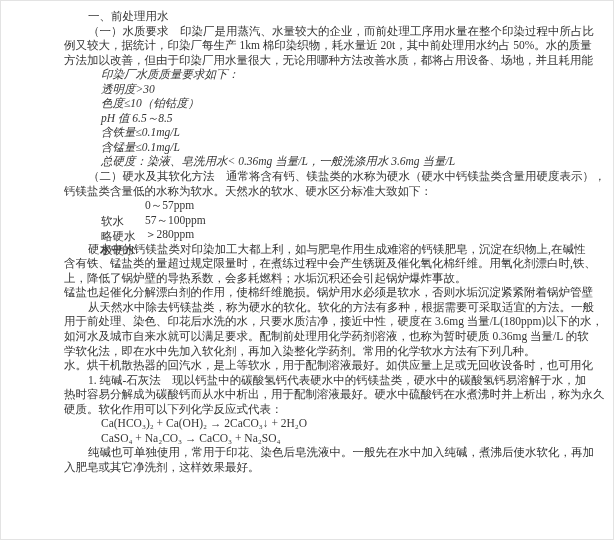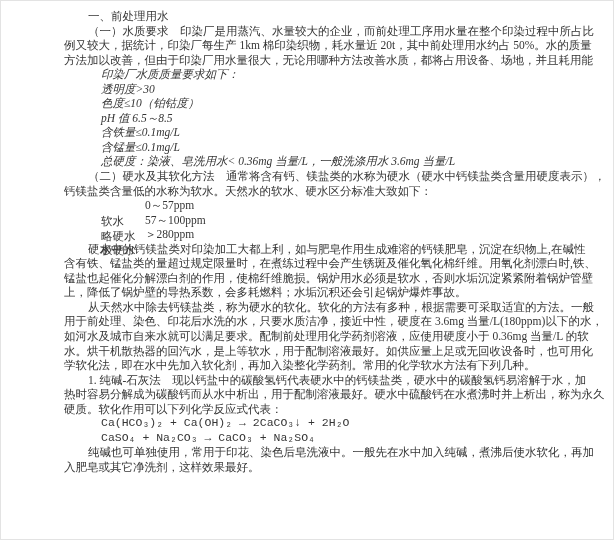--- a/index.html
+++ b/index.html
@@ -12,21 +12,21 @@
     border:1px solid #e3e3e3;
     overflow:hidden;
     font-family:"Liberation Serif","DejaVu Serif",serif;
     font-size:11.5px;
     line-height:14.55px;
     color:#353535;
   }
   .ln{white-space:nowrap;height:14.55px;overflow:visible;}
   .ind{padding-left:24px;}
   .spec{padding-left:37px;font-style:italic;}
-  .formula{padding-left:37px;font-family:Liberation Mono, monospace;}
+  .formula{padding-left:37px;font-family:Liberation Serif, serif;}
   .hrow{padding-left:37px;display:flex;}
   .hrow .hl{display:inline-block;width:44px;margin-top:16px;}
 </style>
 </head>
 <body>
 
 <div class="page">
 
   <div class="ln ind">一、前处理用水</div>
 
@@ -54,28 +54,28 @@
     <span class="hl">略硬水</span>
     <span class="hv">57～100ppm</span>
   </div>
   <div class="ln hrow">
     <span class="hl">极硬水</span>
     <span class="hv">＞280ppm</span>
   </div>
 
   <div class="ln ind">硬水中的钙镁盐类对印染加工大都上利，如与肥皂作用生成难溶的钙镁肥皂，沉淀在织物上,在碱性</div>
   <div class="ln">含有铁、锰盐类的量超过规定限量时，在煮练过程中会产生锈斑及催化氧化棉纤维。用氧化剂漂白时,铁、</div>
+  <div class="ln">上，降低了锅炉壁的导热系数，会多耗燃料；水垢沉积还会引起锅炉爆炸事故。</div>
   <div class="ln">锰盐也起催化分解漂白剂的作用，使棉纤维脆损。锅炉用水必须是软水，否则水垢沉淀紧紧附着锅炉管壁</div>
-  <div class="ln">上，降低了锅炉壁的导热系数，会多耗燃料；水垢沉积还会引起锅炉爆炸事故。</div>
 
   <div class="ln ind">从天然水中除去钙镁盐类，称为硬水的软化。软化的方法有多种，根据需要可采取适宜的方法。一般</div>
   <div class="ln">用于前处理、染色、印花后水洗的水，只要水质洁净，接近中性，硬度在 3.6mg 当量/L(180ppm)以下的水，</div>
-  <div class="ln">如河水及城市自来水就可以满足要求。配制前处理用化学药剂溶液，应使用硬度小于 0.36mg 当量/L 的软</div>
+  <div class="ln">如河水及城市自来水就可以满足要求。配制前处理用化学药剂溶液，也称为暂时硬质 0.36mg 当量/L 的软</div>
+  <div class="ln">学软化法，即在水中先加入软化剂，再加入染整化学药剂。常用的化学软水方法有下列几种。</div>
   <div class="ln">水。烘干机散热器的回汽水，是上等软水，用于配制溶液最好。如供应量上足或无回收设备时，也可用化</div>
-  <div class="ln">学软化法，即在水中先加入软化剂，再加入染整化学药剂。常用的化学软水方法有下列几种。</div>
 
   <div class="ln ind">1. 纯碱-石灰法　现以钙盐中的碳酸氢钙代表硬水中的钙镁盐类，硬水中的碳酸氢钙易溶解于水，加</div>
   <div class="ln">热时容易分解成为碳酸钙而从水中析出，用于配制溶液最好。硬水中硫酸钙在水煮沸时并上析出，称为永久</div>
   <div class="ln">硬质。软化作用可以下列化学反应式代表：</div>
 
   <div class="ln formula">Ca(HCO₃)₂ + Ca(OH)₂  →  2CaCO₃↓ + 2H₂O</div>
   <div class="ln formula">CaSO₄ + Na₂CO₃  →  CaCO₃ + Na₂SO₄</div>
 
   <div class="ln ind">纯碱也可单独使用，常用于印花、染色后皂洗液中。一般先在水中加入纯碱，煮沸后使水软化，再加</div>
   <div class="ln">入肥皂或其它净洗剂，这样效果最好。</div>

